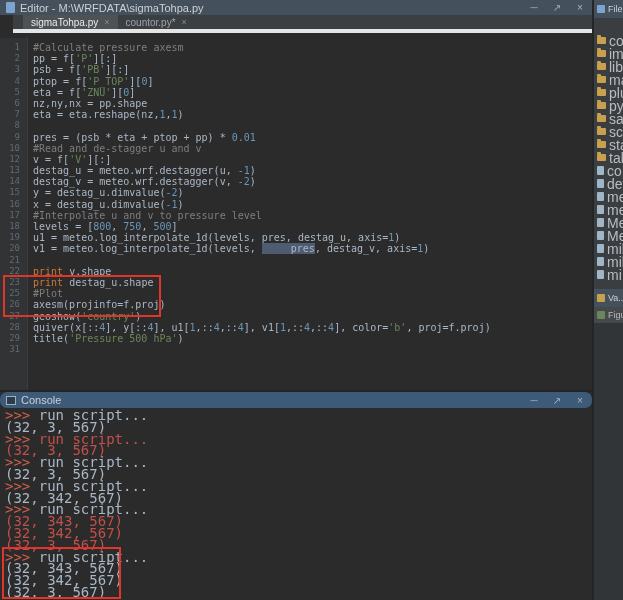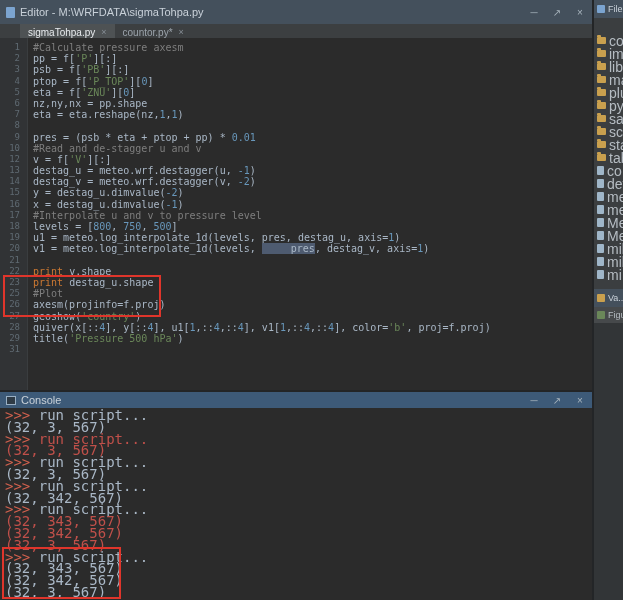--- a/index.html
+++ b/index.html
@@ -1,33 +1,33 @@
 <!DOCTYPE html>
 <html><head>
 <meta charset="utf-8">
 <style>
   * { margin:0; padding:0; box-sizing:border-box; }
   html,body { width:623px; height:600px; overflow:hidden; background:#2b2b2b;
               font-family:"Liberation Sans", sans-serif; }
   .app { position:relative; width:623px; height:600px; background:#2b2b2b; }
 
   
-  .title-bar { height:24px; background:#44505c; display:flex; align-items:center;
+  .title-bar { height:15px; background:#44505c; display:flex; align-items:center;
                gap:5px; padding:0 6px; color:#c9d1d9; font-size:11px; white-space:nowrap; }
-  .title-bar.console-title { height:16px; background:#3d5a78; }
+  .title-bar.console-title { height:16px; background:#3d5a78;border-radius:7px; }
   .title-text { overflow:hidden; }
   .win-controls { margin-left:auto; display:flex; gap:11px; color:#a8b4bd; font-size:10px; }
   .win-controls span { width:12px; text-align:center; cursor:pointer; }
   .doc-icon { width:9px; height:11px; background:#7ba4d0; border-radius:1px; flex:none; }
   .console-icon { width:10px; height:9px; border:1px solid #9ab0c4; background:#2f3b46; flex:none; }
 
   
   .editor-window { position:absolute; left:0; top:0; width:592px; height:390px; background:#2b2b2b; }
-  .tab-bar { height:18px; background:#3c3f41; border-bottom:2px solid #e5e5e5;
-             display:flex; align-items:stretch; padding-left:20px; }
+  .tab-bar { height:18px; background:#3c3f41; border-bottom:4px solid #e5e5e5;
+             display:flex; align-items:stretch; padding-left:10px;margin-left:13px; }
   .tab { display:flex; align-items:center; gap:6px; padding:0 8px; font-size:10px;
          color:#9ba3ab; cursor:pointer; }
   .tab.active { background:#4e5254; color:#e8ebee; }
   .tab .close { color:#868e95; font-size:9px; }
   .code-area { position:absolute; left:0; top:38px; right:0; bottom:0; overflow:hidden;
                font-family:"DejaVu Sans Mono", monospace; font-size:10px; line-height:11.2px;
                background:linear-gradient(90deg,#313335 0,#313335 27px,#2b2b2b 27px); }
   .gutter-line { position:absolute; left:27px; top:0; bottom:0; width:1px; background:#3a3d3f; }
   #code-lines { position:relative; padding-top:4px; }
   .cl { display:flex; height:11.2px; white-space:pre; }

